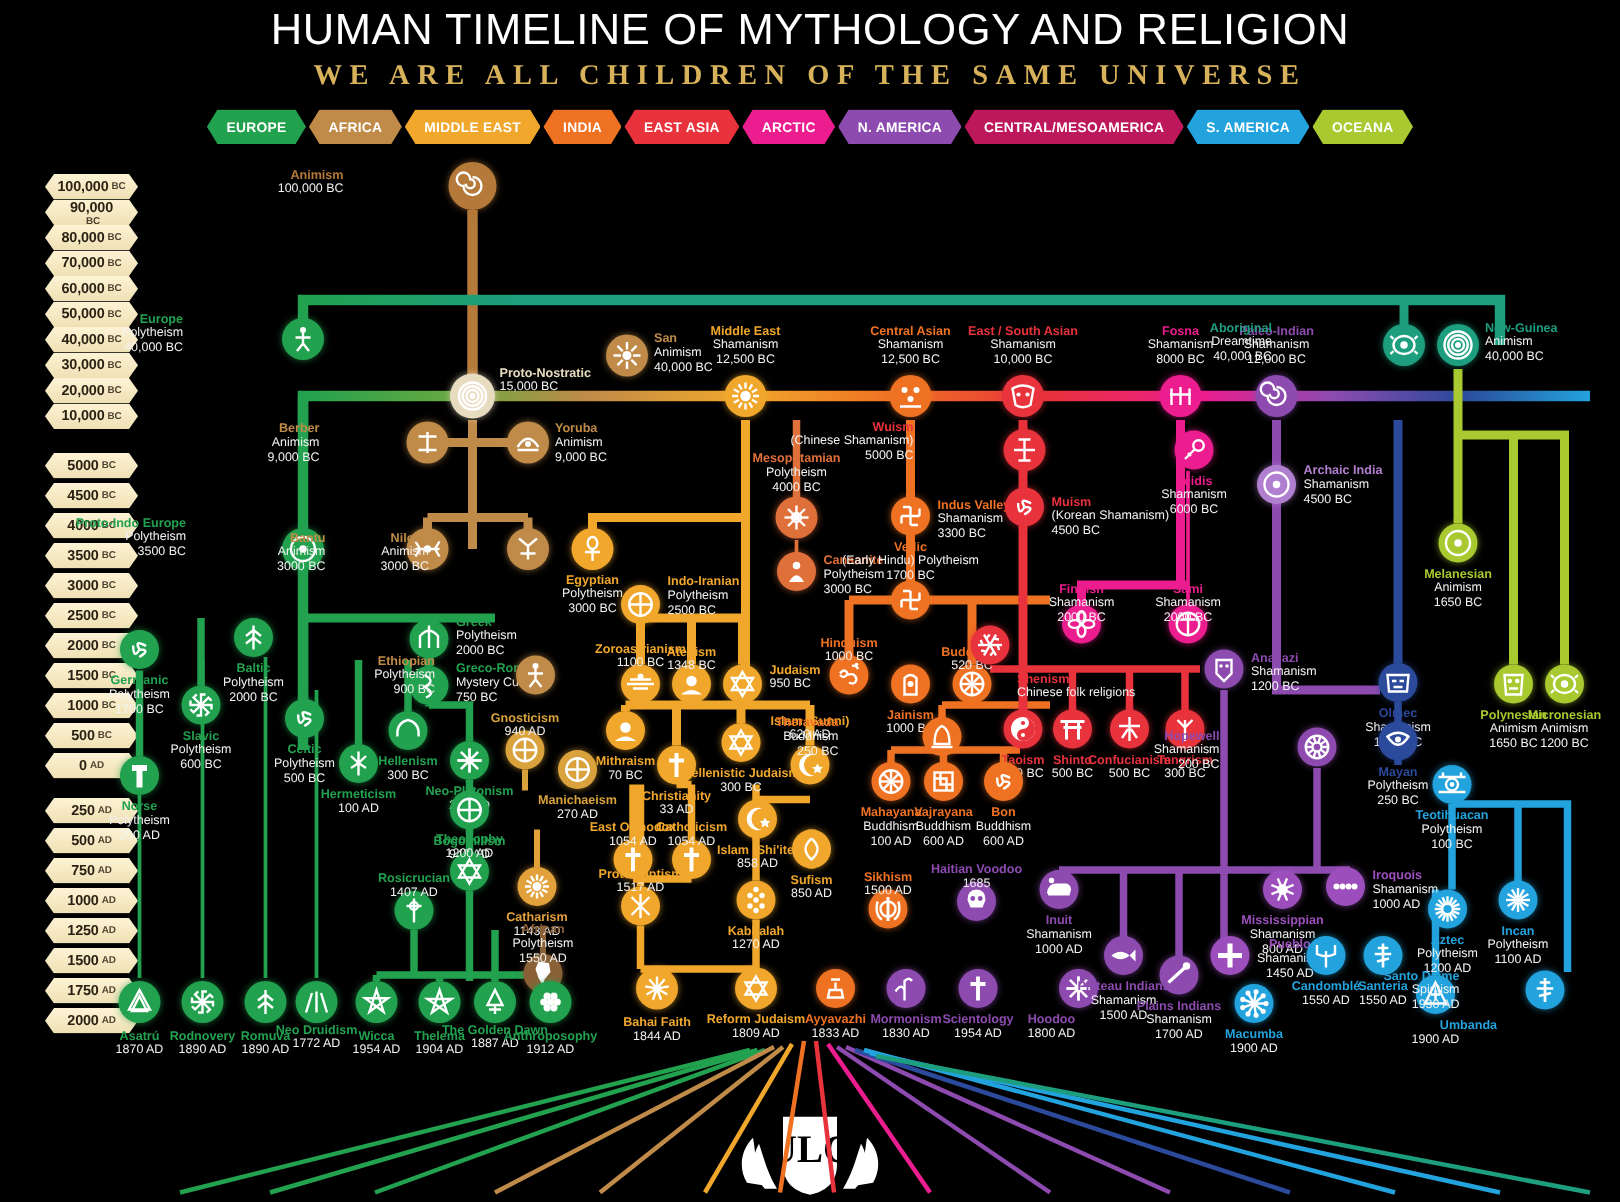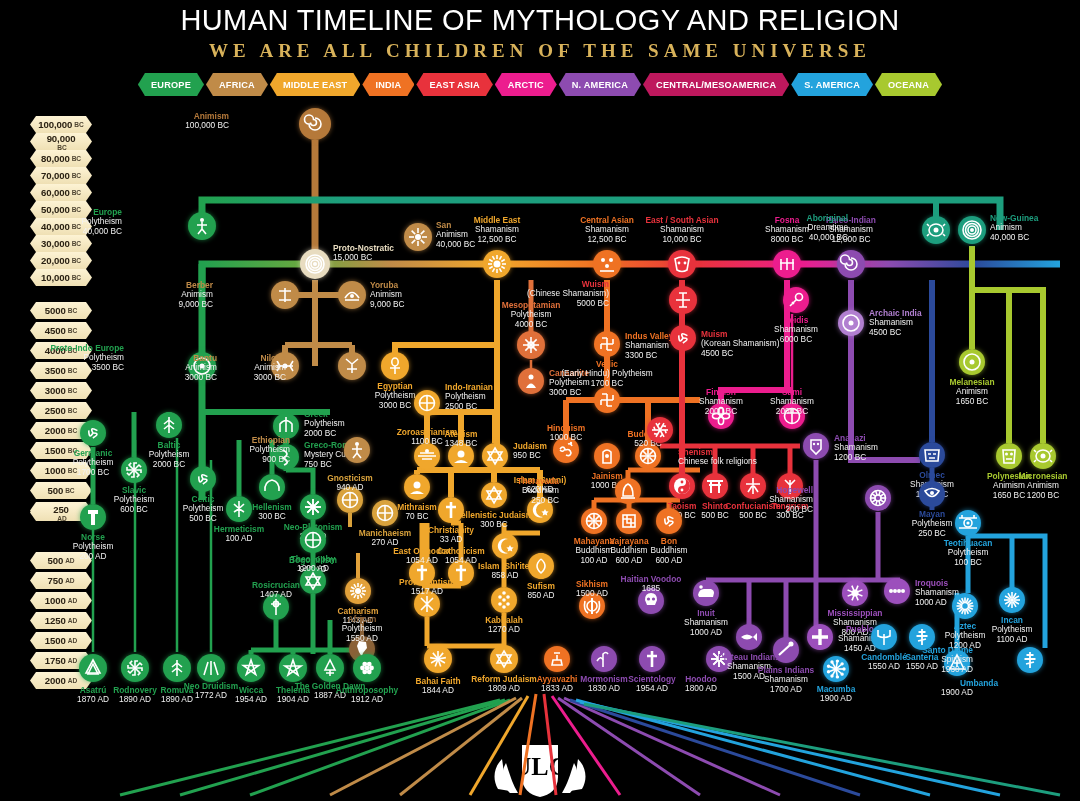--- a/index.html
+++ b/index.html
@@ -157,21 +157,21 @@
         <i>BC</i>
       </div>
       <div class="tchip" style="top: 482px;">
         <span>500</span>
         <i>BC</i>
       </div>
       <div class="tchip" style="top: 502px;">
         <span>0</span>
         <i>AD</i>
       </div>
-      <div class="tchip" style="top: 504px; flex-direction: column;">
+      <div class="tchip" style="top: 532px;">
         <span>250</span>
         <i>AD</i>
       </div>
       <div class="tchip" style="top: 552px;">
         <span>500</span>
         <i>AD</i>
       </div>
       <div class="tchip" style="top: 572px;">
         <span>750</span>
         <i>AD</i>

